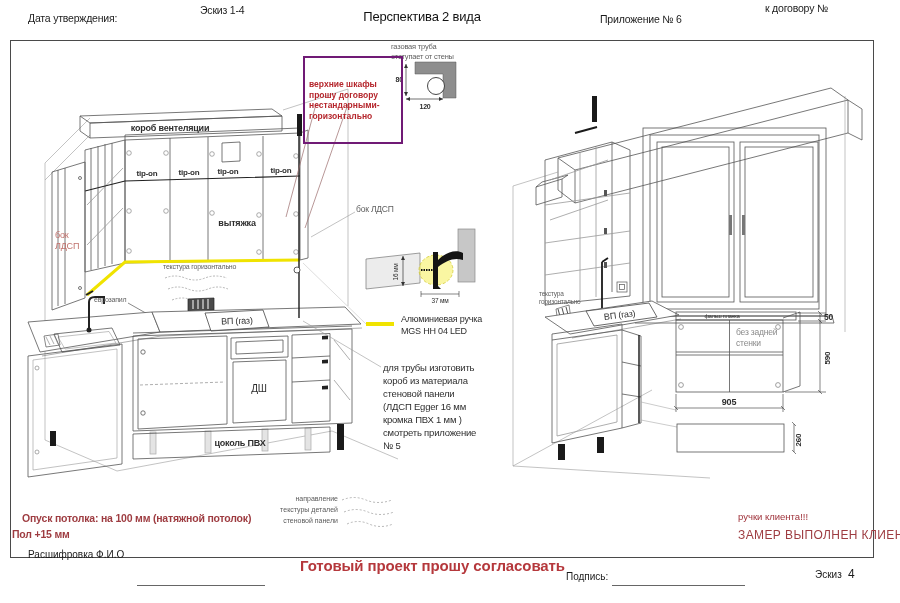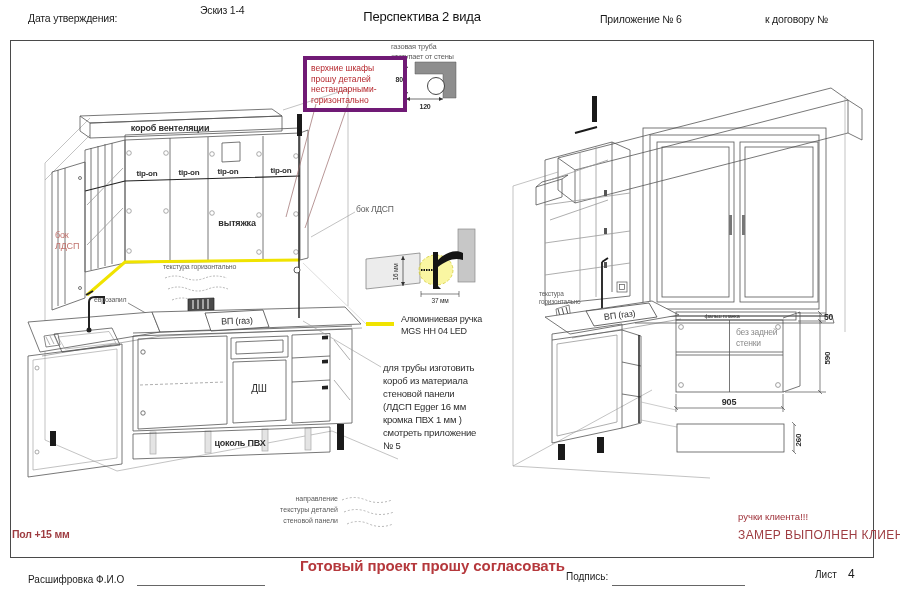--- a/index.html
+++ b/index.html
@@ -2,22 +2,22 @@
 <html><head>
 <meta charset="utf-8">
 <style>
   html,body{margin:0;padding:0;background:#fff}
   .sheet{position:relative;width:900px;height:587px;background:#fff;overflow:hidden;
          font-family:"Liberation Sans","DejaVu Sans",sans-serif;color:#2e2e2e}
   .abs{position:absolute;white-space:nowrap}
   .frame{position:absolute;left:10px;top:40px;width:862px;height:516px;border:1px solid #4a4a4a}
   .hdr{font-size:10.5px;letter-spacing:-0.2px;color:#1c1c1c}
   .title{font-size:13px;color:#111;letter-spacing:-0.2px}
-  .redbox{position:absolute;left:303px;top:56px;width:88px;border:4px solid #701a75;
-          padding:3px 4px;font-size:8.5px;font-weight:normal;color:#b5262c;line-height:10.5px}
+  .redbox{position:absolute;left:303px;top:56px;width:88px;border:2px solid #701a75;
+          padding:21px 4px;font-size:8.5px;font-weight:bold;color:#b5262c;line-height:10.5px}
   .redbox span{display:block;white-space:nowrap}
   .note-red{color:#9e3c41;font-weight:bold;font-size:10.5px;letter-spacing:-0.2px}
   .note-red2{color:#9e3038;font-weight:normal;font-size:9.5px}
   .note-red3{color:#9e3c41;font-size:12px;letter-spacing:.4px}
   .texture-dir{position:absolute;left:250px;top:493px;width:88px;text-align:right;
                font-size:7px;color:#5a5a5a;line-height:11px}
   .texture-dir span{display:block}
   .ftr{font-size:10px;color:#1c1c1c}
   .ftr-red{font-size:15px;font-weight:bold;color:#b5383c;letter-spacing:-0.1px}
   .uline{position:absolute;border-top:1px solid #666;height:0}
@@ -29,21 +29,21 @@
 </style>
 </head>
 <body>
 
 <div class="sheet">
 
   <span class="abs hdr" style="left:28px;top:12px">Дата утверждения:</span>
   <span class="abs hdr" style="left:200px;top:4px">Эскиз 1-4</span>
   <span class="abs title" style="left:422px;top:9px;transform:translateX(-50%)">Перспектива 2 вида</span>
   <span class="abs hdr" style="left:600px;top:13px">Приложение № 6</span>
-  <span class="abs hdr" style="left:765px;top:13px">к договору №</span>
+  <span class="abs hdr" style="left:765px;top:2px">к договору №</span>
 
   <div class="frame"></div>
 
   <svg width="900" height="603" viewBox="0 0 900 603">
 
     <g stroke="#9a9a9a" stroke-width="0.6" fill="none">
       <path d="M90,118 L45,163 M90,135 L45,180 M45,163 L45,440"></path>
       <path d="M45,440 L117,471 L332,431 L398,459"></path>
       <path d="M283,110 L348,89 L348,306"></path>
     </g>
@@ -294,35 +294,36 @@
     <text x="736" y="335" class="t85 gy2">без задней</text>
     <text x="736" y="346" class="t85 gy2">стенки</text>
     <text x="824" y="320" class="t85 b">50</text>
     <text x="830" y="358" text-anchor="middle" class="t8 b" transform="rotate(-90 830 358)">590</text>
     <text x="729" y="405" text-anchor="middle" class="t9 b">905</text>
     <text x="801" y="440" text-anchor="middle" class="t8 b" transform="rotate(-90 801 440)">260</text>
   </svg>
 
   <div class="redbox">
     <span>верхние шкафы</span>
-    <span>прошу деталей</span>
+    <span>прошу договору</span>
     <span>нестандарными-</span>
     <span>горизонтально</span>
   </div>
 
+  <span class="abs note-red" style="left:22px;top:512px">Опуск потолка: на 100 мм (натяжной потолок)</span>
   <span class="abs note-red" style="left:12px;top:528px">Пол +15 мм</span>
   <div class="texture-dir">
     <span>направление</span>
     <span>текстуры деталей</span>
     <span>стеновой панели</span>
   </div>
   <span class="abs note-red2" style="left:738px;top:511px">ручки клиента!!!</span>
   <span class="abs note-red3" style="left:738px;top:528px">ЗАМЕР ВЫПОЛНЕН КЛИЕНТОМ</span>
 
-  <span class="abs ftr" style="left:28px;top:574px">Расшифровка Ф.И.О</span>
+  <span class="abs ftr" style="left:28px;top:549px">Расшифровка Ф.И.О</span>
   <div class="uline" style="left:137px;top:585px;width:128px"></div>
   <span class="abs ftr-red" style="left:300px;top:557px">Готовый проект прошу согласовать</span>
   <span class="abs ftr" style="left:566px;top:571px">Подпись:</span>
   <div class="uline" style="left:612px;top:585px;width:133px"></div>
-  <span class="abs ftr" style="left:815px;top:569px">Лист</span>
+  <span class="abs ftr" style="left:815px;top:569px">Эскиз</span>
   <span class="abs ftr" style="left:848px;top:567px;font-size:12px">4</span>
 
 </div>
 
 </body></html>

